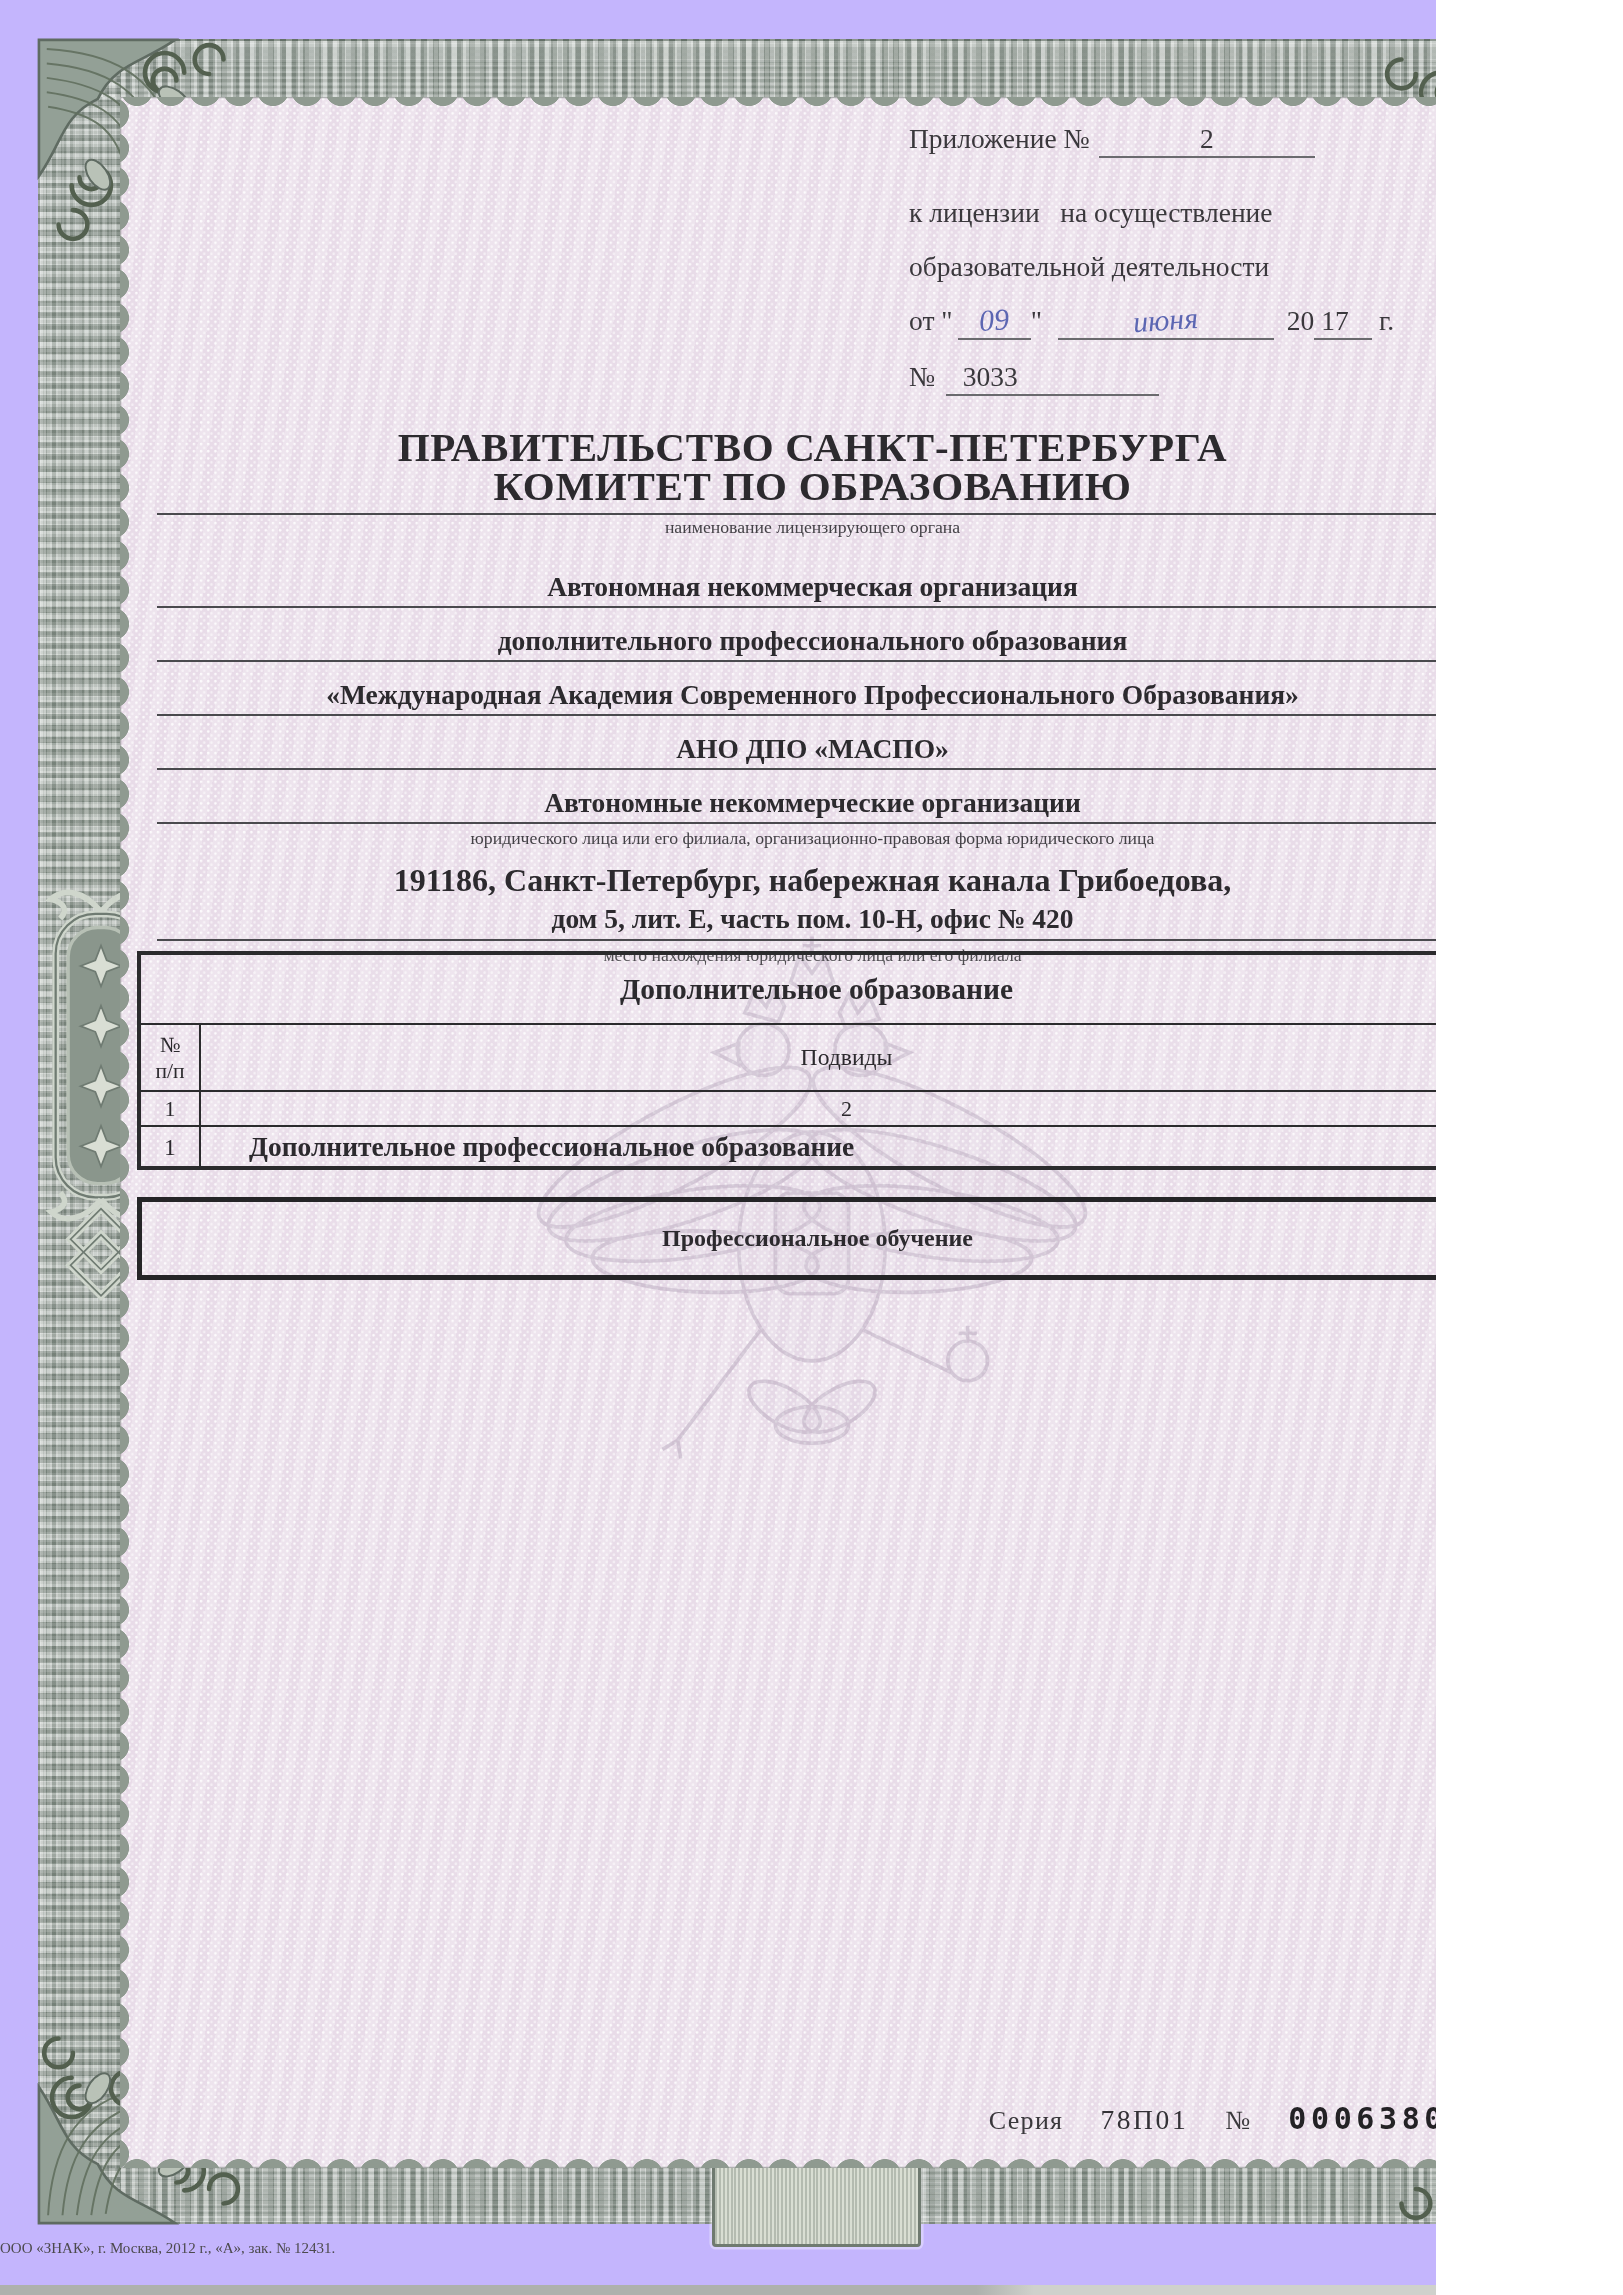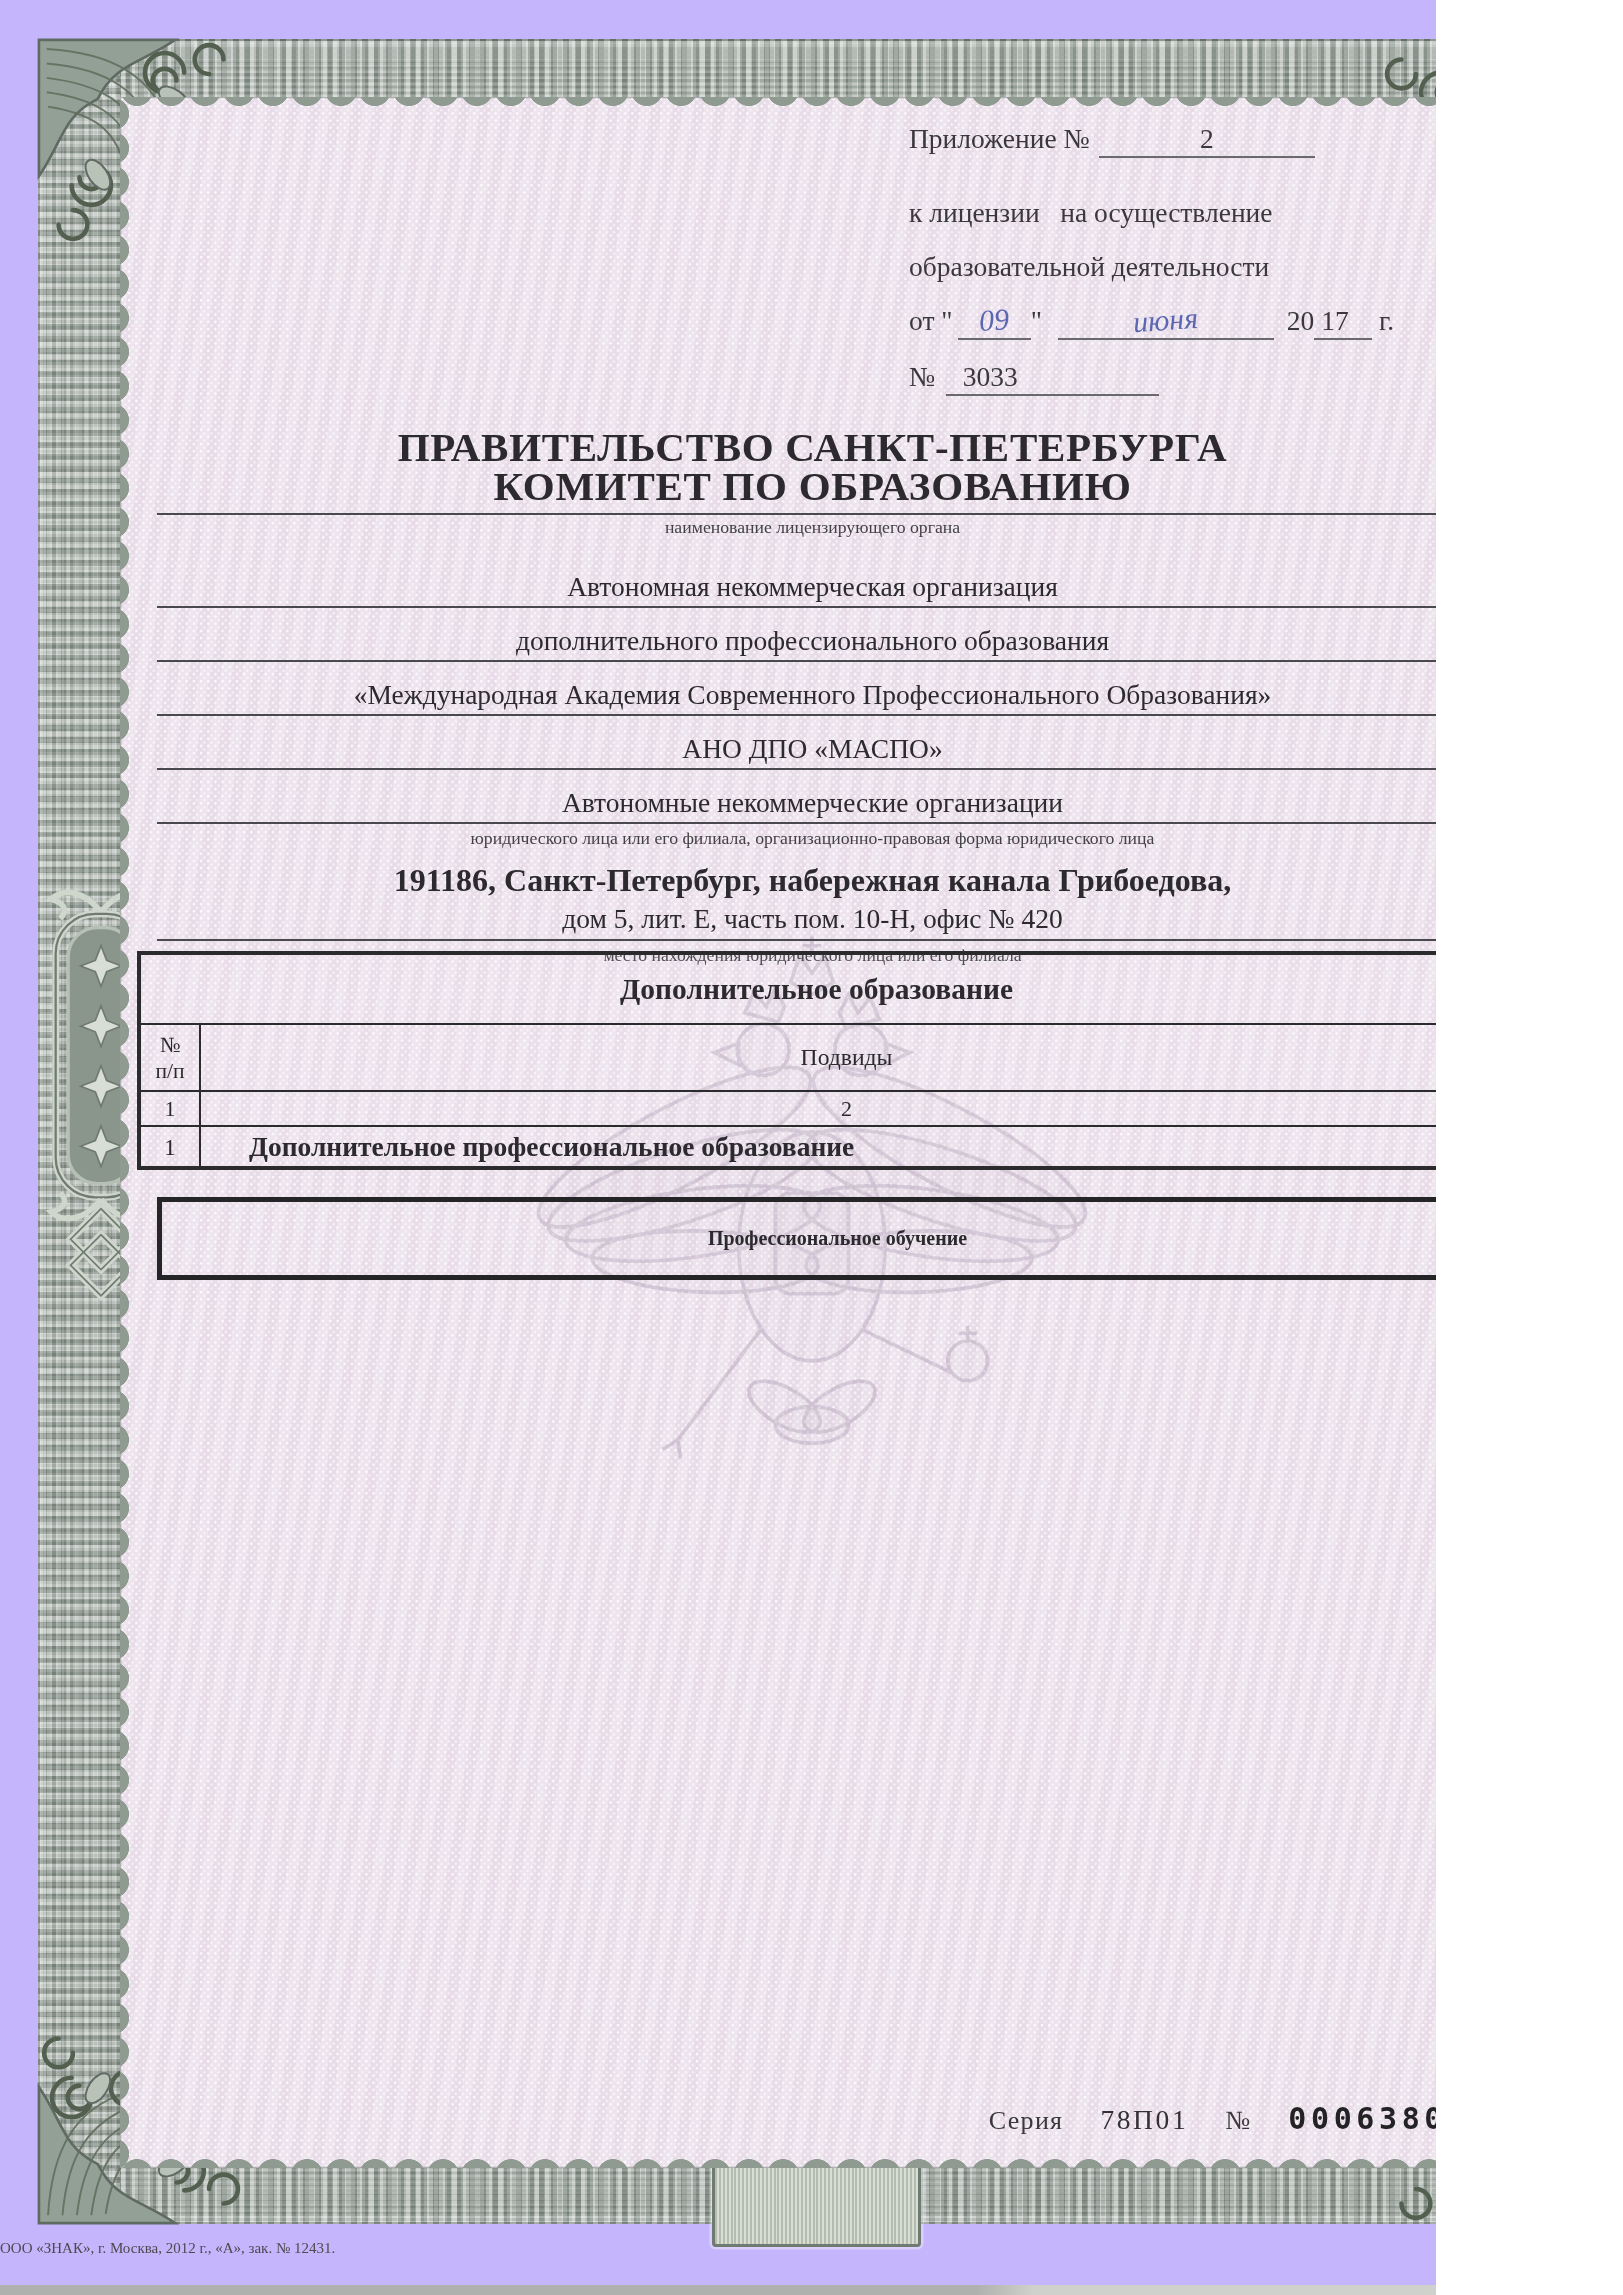--- a/index.html
+++ b/index.html
@@ -89,42 +89,42 @@
   .b-month{width:216px;margin-left:15.7px;margin-right:13px;color:#5c66b2;}
   .b-year{width:51px;text-align:left;padding-left:7px;}
   .b-lic{width:196px;text-align:left;padding-left:17px;margin-left:10.5px;}
   .hand{font-style:italic;display:inline-block;transform:rotate(-4deg);font-size:30px;}
   .issuer{position:absolute;left:0;right:0;top:331px;text-align:center;}
   .issuer-line{font-weight:bold;font-size:41px;line-height:39px;letter-spacing:0.7px;color:#2c2a2e;}
   .rule{border-top:2px solid #4a4a4e;margin:6.5px 37px 2.6px;}
   .caption{font-size:17.7px;color:#434146;text-align:center;line-height:21px;}
   .orgblock{position:absolute;left:0;right:0;top:457px;}
   .u-line{margin:15.7px 37px 0;border-bottom:2px solid #4a4a4e;text-align:center;
-          font-weight:normal;font-size:27.5px;line-height:33px;padding-bottom:3.3px;color:#2c2a2e;}
+          font-weight:bold;font-size:27.5px;line-height:33px;padding-bottom:3.3px;color:#2c2a2e;}
   .plain-line{margin:14.4px 37px 0;text-align:center;font-weight:bold;font-size:32px;line-height:34px;color:#2c2a2e;}
   .orgblock .caption{margin-top:3.9px;}
   
   .tbl{position:absolute;left:17px;width:1351px;top:854px;border:4.6px solid #2b2b2d;background:rgba(255,255,255,.06);}
   .tbl-title{border-bottom:2.6px solid #2b2b2d;height:68px;display:flex;align-items:center;justify-content:center;
              font-weight:bold;font-size:29.5px;color:#2c2a2e;}
   .trow{display:flex;border-bottom:2px solid #2b2b2d;}
   .trow:last-child{border-bottom:none;}
   .c1{width:58px;border-right:2px solid #2b2b2d;display:flex;flex-direction:column;align-items:center;justify-content:center;
       font-size:21.6px;line-height:26px;color:#2c2a2e;}
   .c2{flex:1;display:flex;align-items:center;justify-content:center;font-size:23.6px;color:#2c2a2e;}
   .t-head{height:65px;}
   .t-nums{height:33px;font-size:22px;}
   .t-nums .c1,.t-nums .c2{font-size:22px;}
   .t-data{height:39px;}
   .t-data .c1{font-size:23.6px;}
   .t-data .c2{justify-content:flex-start;padding-left:48px;font-weight:bold;font-size:27.5px;}
   
   .box2{position:absolute;left:17px;width:1351px;top:1100px;height:73px;border:5.2px solid #252527;
-        display:flex;align-items:center;justify-content:center;font-weight:bold;font-size:20px;color:#2c2a2e;
-        background:rgba(255,255,255,.05);margin-left:20px;}
+        display:flex;align-items:center;justify-content:center;font-weight:bold;font-size:24px;color:#2c2a2e;
+        background:rgba(255,255,255,.05);}
   
   .series{position:absolute;top:2004px;right:58px;display:flex;align-items:baseline;gap:37px;}
   .series .lbl{font-size:26px;color:#3a383c;letter-spacing:1.3px;}
   .series .val{font-size:27.5px;color:#333136;letter-spacing:2.6px;}
   .series .num{font-family:"DejaVu Sans Mono",monospace;font-weight:bold;font-size:30px;letter-spacing:4.6px;color:#232225;}
   
   .fineprint{position:absolute;left:0;width:100%;top:2240px;font-size:15px;color:#4c4a4d;}
   .scanbar{position:absolute;left:0;bottom:0;width:100%;height:9.8px;
            background:linear-gradient(90deg,#aeb1ad 0 68%,#cfd1cc 72% 100%);}
 </style>

